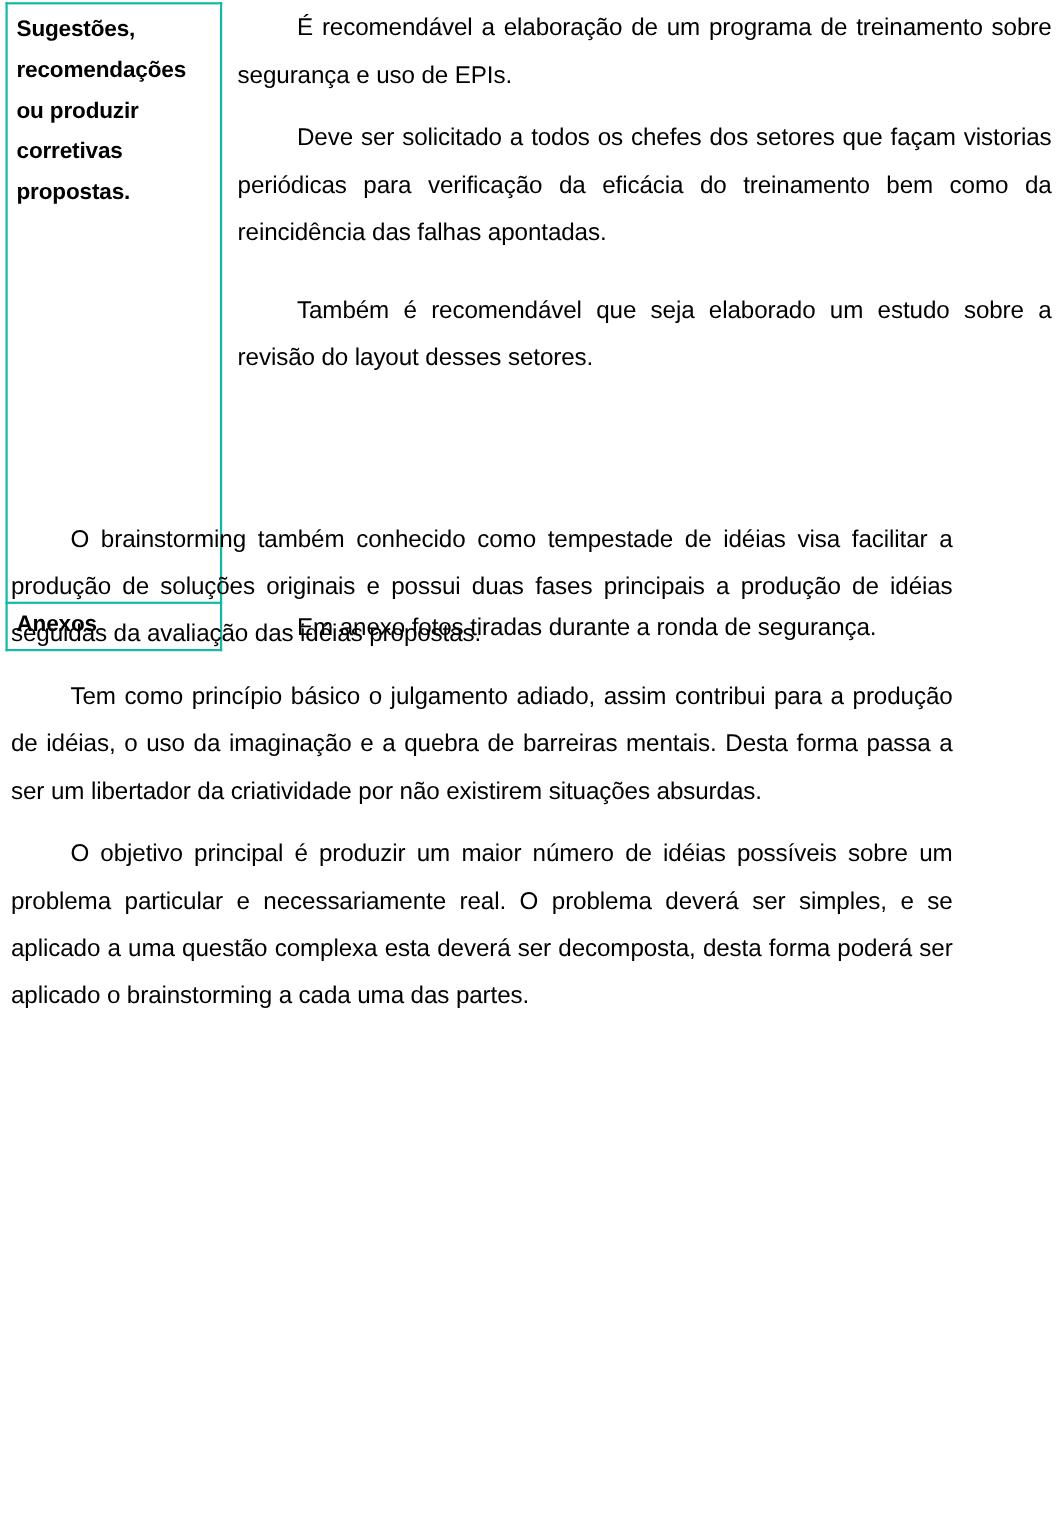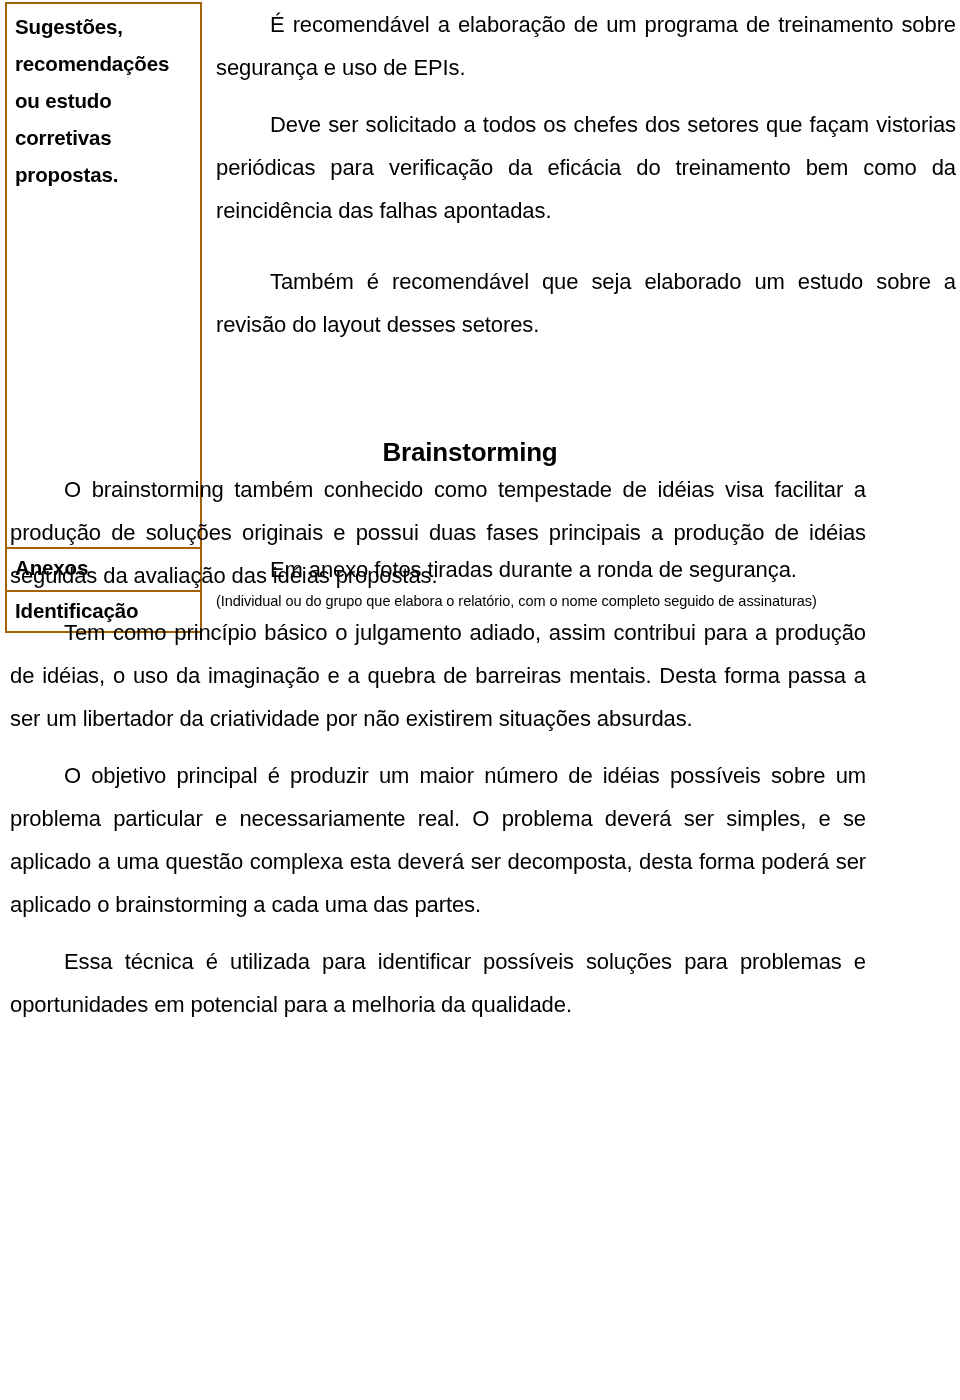--- a/index.html
+++ b/index.html
@@ -32,21 +32,21 @@
     width: 953px;
     border-collapse: collapse;
     table-layout: fixed;
   }
   .report-table td {
     vertical-align: top;
     padding: 0;
   }
   .col-label {
     width: 195px;
-    border: 2px solid #a16207;
+    border: 2px solid #14b8a6;
     padding: 4px 6px 6px 8px !important;
     box-sizing: border-box;
   }
   .col-body {
     border: none;
     padding: 0 0 0 14px !important;
     box-sizing: border-box;
   }
   .label-text {
     font-size: 20.5px;
@@ -128,59 +128,49 @@
 <body>
 
 <div class="page">
 
   <table class="report-table">
     <tbody>
       <tr>
         <td class="col-label">
           <div class="label-text">Sugestões,</div>
           <div class="label-text">recomendações</div>
-          <div class="label-text">ou estudo</div>
+          <div class="label-text">ou produzir</div>
           <div class="label-text">corretivas</div>
           <div class="label-text">propostas.</div>
           <div class="cell-spacer-tall"></div>
         </td>
         <td class="col-body">
           <p class="ptext-cell"><span class="ind"></span><span>É recomendável a elaboração de um programa de treinamento sobre segurança e uso de EPIs.</span></p>
           <div class="gap-sm"></div>
           <p class="ptext-cell"><span class="ind"></span><span>Deve ser solicitado a todos os chefes dos setores que façam vistorias periódicas para verificação da eficácia do treinamento bem como da reincidência das falhas apontadas.</span></p>
           <div class="gap-md"></div>
           <p class="ptext-cell"><span class="ind"></span><span>Também é recomendável que seja elaborado um estudo sobre a revisão do layout desses setores.</span></p>
         </td>
       </tr>
       <tr class="row-anexos">
         <td class="col-label">
           <div class="label-text-tight">Anexos</div>
         </td>
         <td class="col-body">
           <p class="ptext-cell nojust"><span class="ind"></span><span>Em anexo fotos tiradas durante a ronda de segurança.</span></p>
         </td>
       </tr>
-      <tr class="row-ident">
-        <td class="col-label">
-          <div class="label-text-tight">Identificação</div>
-        </td>
-        <td class="col-body">
-          <p class="small-note">(Individual ou do grupo que elabora o relatório, com o nome completo seguido de assinaturas)</p>
-        </td>
-      </tr>
     </tbody>
   </table>
 
-  <div class="section-title">Brainstorming</div>
 
   <div class="body-area">
     <p class="ptext"><span class="ind"></span><span>O brainstorming também conhecido como tempestade de idéias visa facilitar a produção de soluções originais e possui duas fases principais a produção de idéias seguidas da avaliação das idéias propostas.</span></p>
     <div class="gap-sm"></div>
     <p class="ptext"><span class="ind"></span><span>Tem como princípio básico o julgamento adiado, assim contribui para a produção de idéias, o uso da imaginação e a quebra de barreiras mentais. Desta forma passa a ser um libertador da criatividade por não existirem situações absurdas.</span></p>
     <div class="gap-sm"></div>
     <p class="ptext"><span class="ind"></span><span>O objetivo principal é produzir um maior número de idéias possíveis sobre um problema particular e necessariamente real. O problema deverá ser simples, e se aplicado a uma questão complexa esta deverá ser decomposta, desta forma poderá ser aplicado o brainstorming a cada uma das partes.</span></p>
     <div class="gap-sm"></div>
-    <p class="ptext"><span class="ind"></span><span>Essa técnica é utilizada para identificar possíveis soluções para problemas e oportunidades em potencial para a melhoria da qualidade.</span></p>
     <div class="gap-sm"></div>
   </div>
 
 
 </div>
 
 </body></html>

